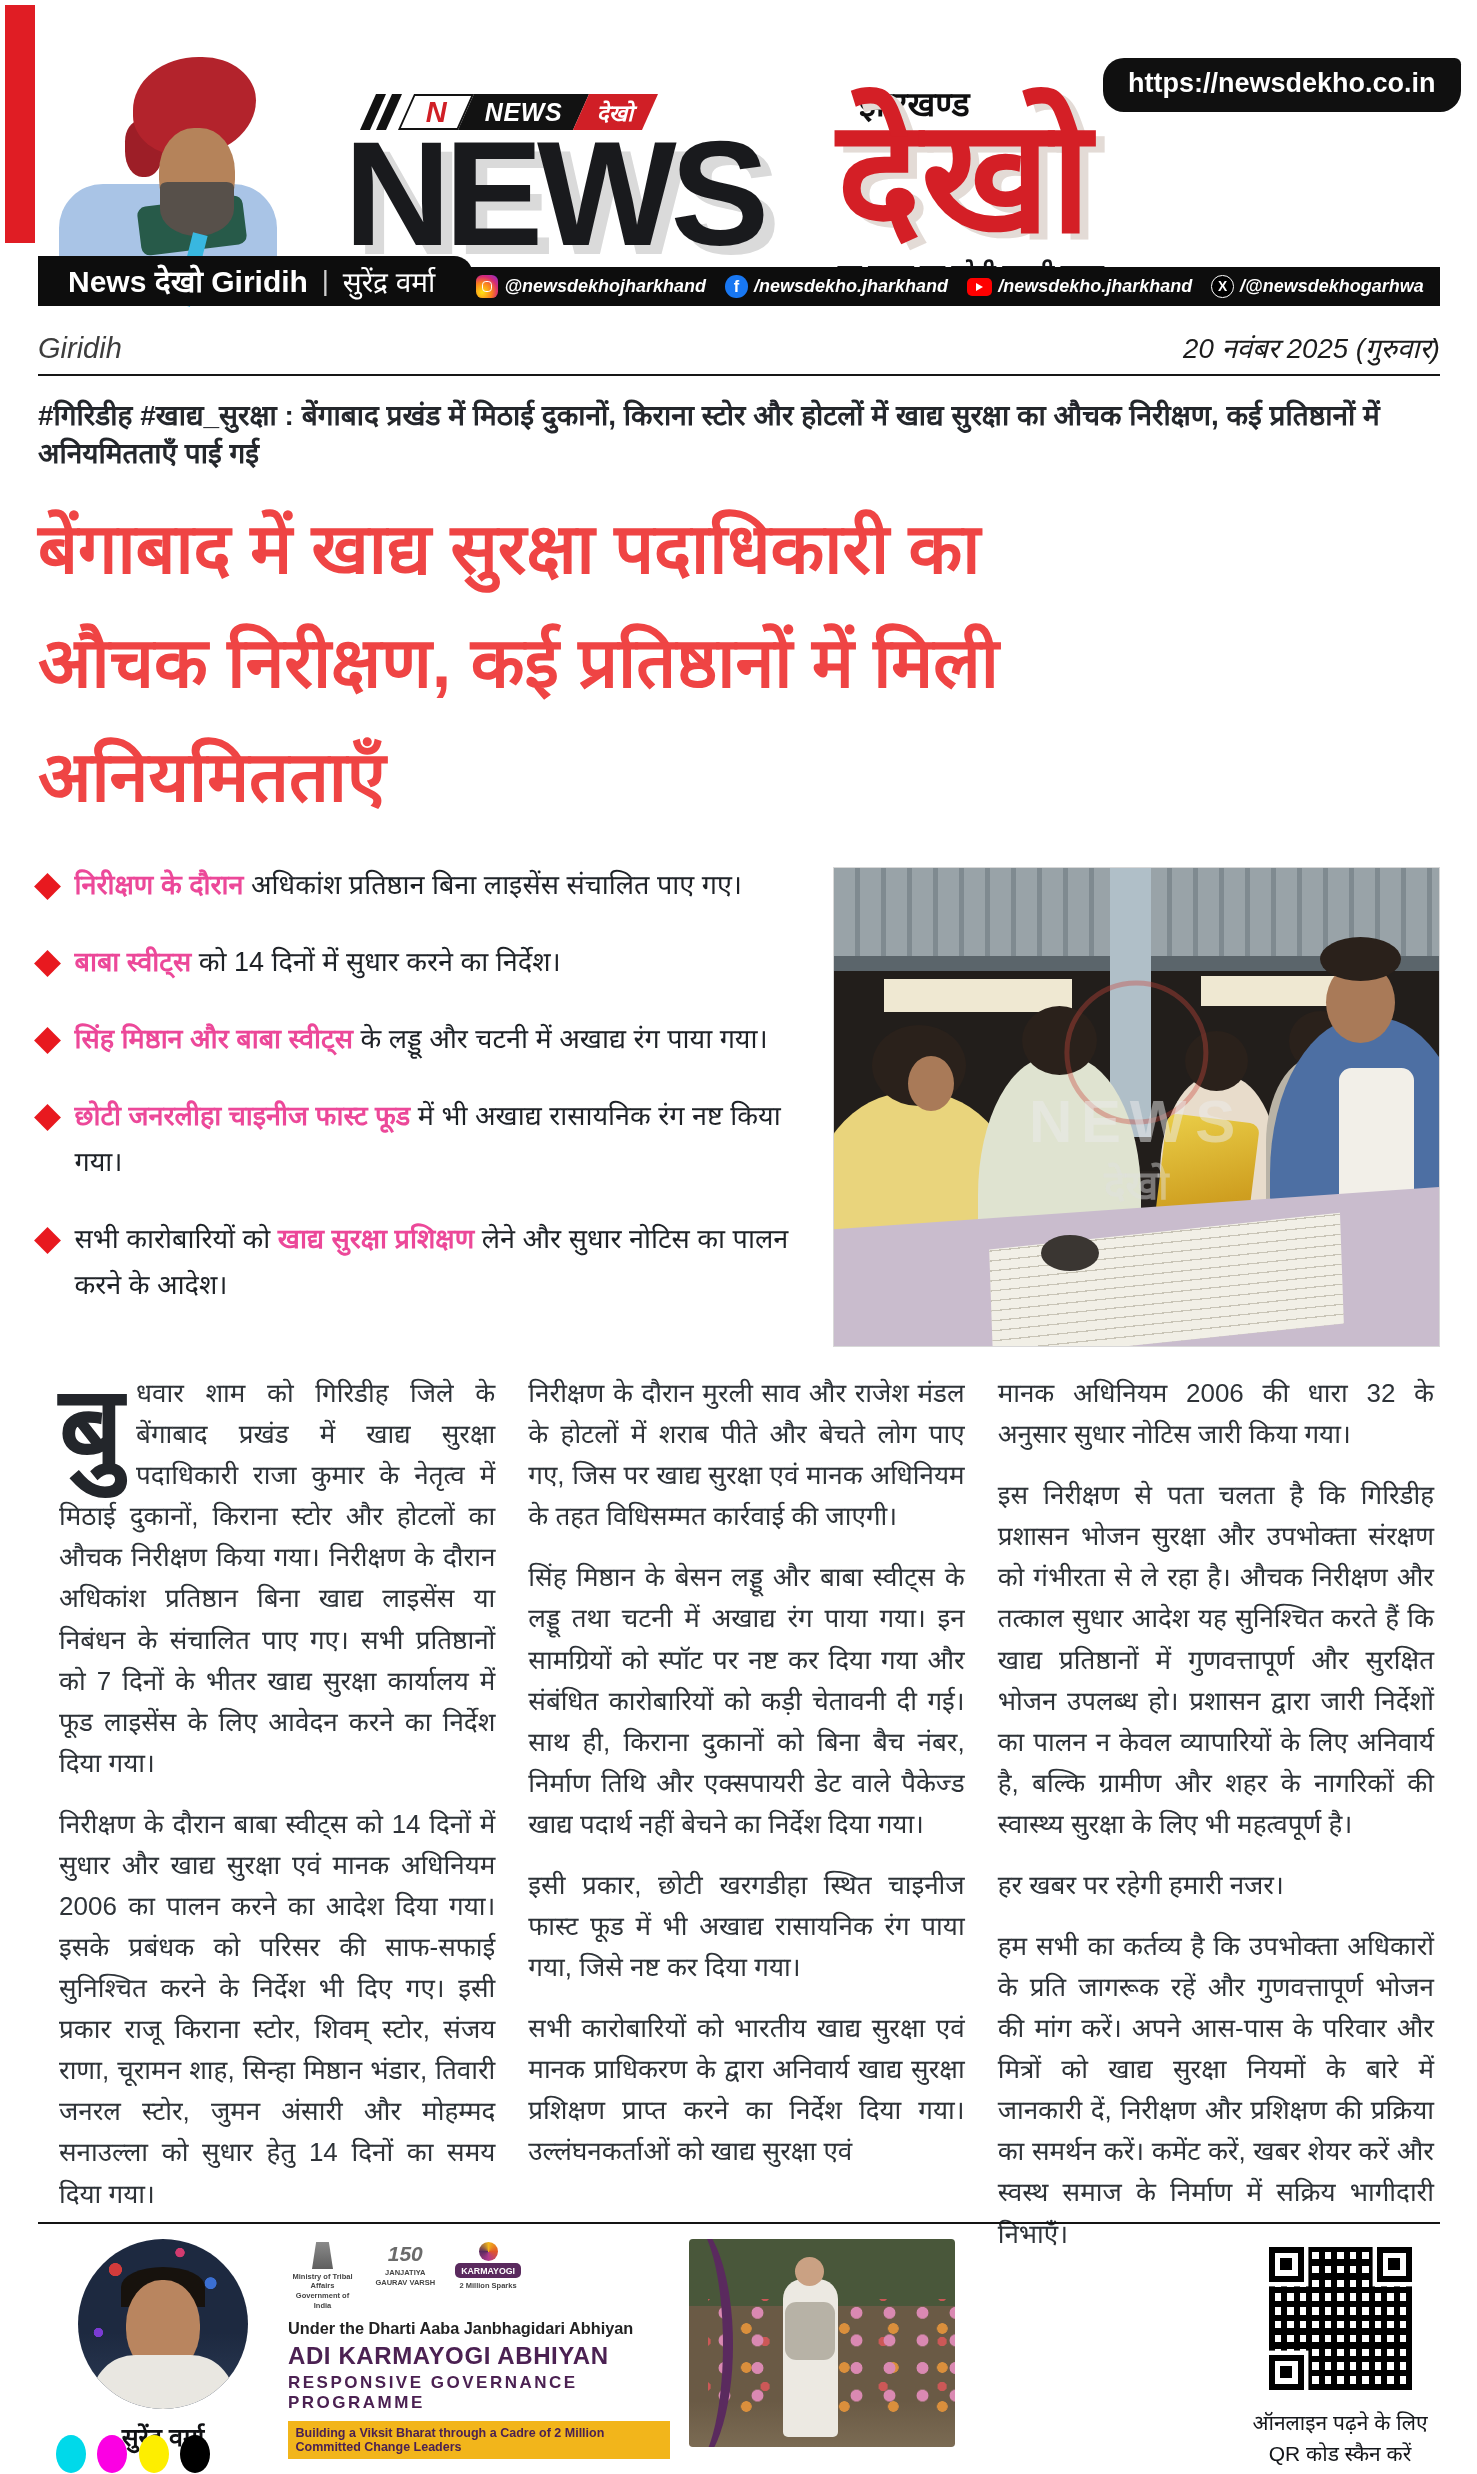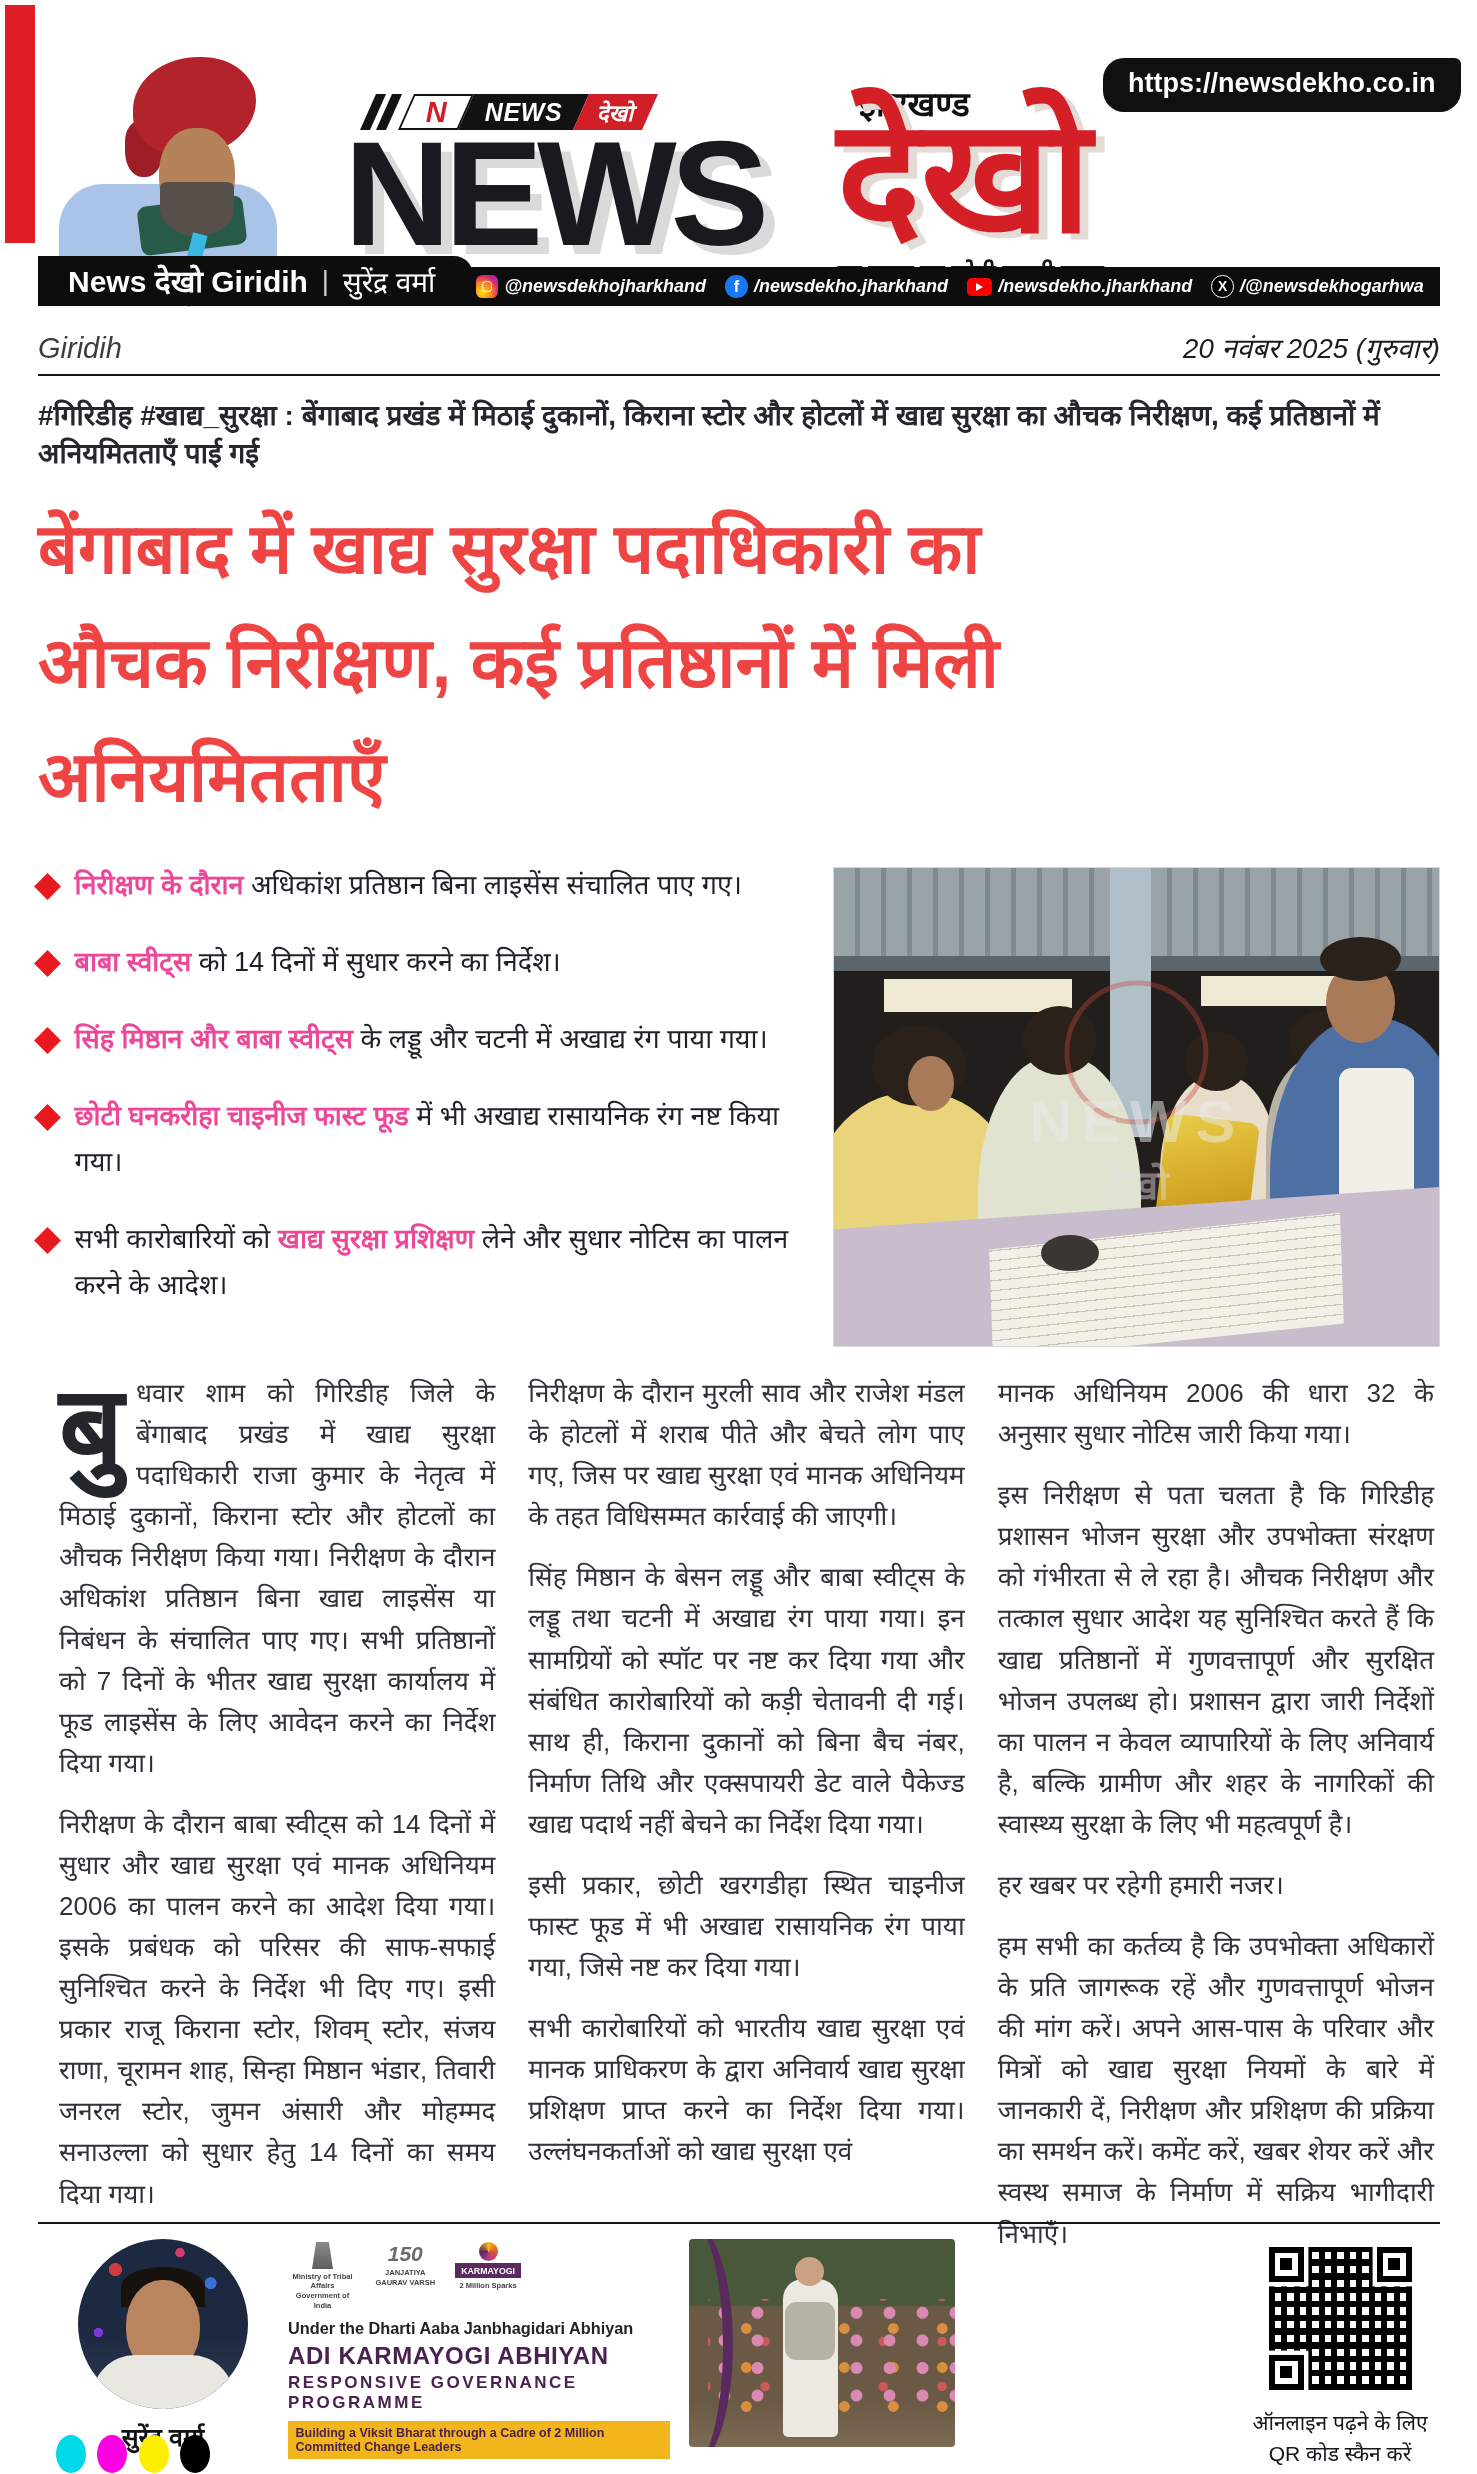--- a/index.html
+++ b/index.html
@@ -105,21 +105,21 @@
   .author-face { position:absolute; top:41px; left:50%; transform:translateX(-50%); width:74px; height:94px; background:#b9855f; border-radius:48%; }
   .author-shirt { position:absolute; bottom:0; left:50%; transform:translateX(-50%); width:143px; height:54px; background:#e9e7e1; border-radius:44px 44px 0 0; }
   .author-name { margin-top:10px; font-size:25px; font-weight:700; color:#101114; }
 
   .gov-banner { width:382px; padding-top:2.5px; color:#4b2152; }
   .gb-logos { display:flex; align-items:flex-start; gap:13.8px; margin-bottom:8.8px; }
   .gb-logo { display:flex; flex-direction:column; align-items:center; width:69px; text-align:center; }
   .gb-emblem { width:21px; height:27.6px; background:linear-gradient(180deg,#8a8a8a,#5f5f5f); clip-path:polygon(20% 0,80% 0,100% 100%,0 100%); }
   .gb-cap { font-size:7.5px; color:#444; font-weight:700; line-height:1.3; margin-top:2.5px; }
   .gb-150 { font-size:21px; font-weight:900; color:#6b6b6b; font-style:italic; }
-  .gb-adi-box { background:#5a2a5e; color:#fff; font-size:8.8px; font-weight:800; padding:2.5px 6.3px; border-radius:0; }
+  .gb-adi-box { background:#5a2a5e; color:#fff; font-size:8.8px; font-weight:800; padding:2.5px 6.3px; border-radius:5px; }
   .gb-burst { width:19px; height:19px; border-radius:50%; background:conic-gradient(#f2b51b,#e0572a,#b13a8c,#5a2a5e,#f2b51b); margin-bottom:2.5px; }
   .gb-line1 { font-size:16.3px; font-weight:700; color:#222; margin-bottom:3.8px; }
   .gb-title { font-size:24px; font-weight:900; letter-spacing:0.6px; }
   .gb-sub { font-size:17px; font-weight:700; letter-spacing:2.5px; margin-top:2.5px; }
   .gb-highlight { display:inline-block; background:#f2b51b; color:#4b2152; font-size:12.5px; font-weight:800; padding:5px 7.5px; margin:8.8px 0 11.3px; }
 
   .pm-photo { position:relative; width:266px; height:208px; margin-left:19px; overflow:hidden; border-radius:3.8px;
       background:linear-gradient(180deg,#49573a 0 32%, #6a5a45 32% 78%, #7b6b53 100%); }
   .pm-curve { position:absolute; left:-44px; top:-19px; width:88px; height:250px; border-radius:50%; border-right:10px solid #5a2a5e; }
   .pm-crowd { position:absolute; left:19px; right:0; top:60px; bottom:34px; opacity:.95;
@@ -234,21 +234,21 @@
       <li>
         <span class="diamond"></span>
         <span><span></span><b>बाबा स्वीट्स</b><span> को 14 दिनों में सुधार करने का निर्देश।</span></span>
       </li>
       <li>
         <span class="diamond"></span>
         <span><span></span><b>सिंह मिष्ठान और बाबा स्वीट्स</b><span> के लड्डू और चटनी में अखाद्य रंग पाया गया।</span></span>
       </li>
       <li>
         <span class="diamond"></span>
-        <span><span></span><b>छोटी घनकरीहा चाइनीज फास्ट फूड</b><span> में भी अखाद्य रासायनिक रंग नष्ट किया गया।</span></span>
+        <span><span></span><b>छोटी जनरलीहा चाइनीज फास्ट फूड</b><span> में भी अखाद्य रासायनिक रंग नष्ट किया गया।</span></span>
       </li>
       <li>
         <span class="diamond"></span>
         <span><span>सभी कारोबारियों को </span><b>खाद्य सुरक्षा प्रशिक्षण</b><span> लेने और सुधार नोटिस का पालन करने के आदेश।</span></span>
       </li>
     </ul>
 
     <div class="photo">
       <div class="ph-ceiling"></div>
       <div class="ph-beam"></div>

